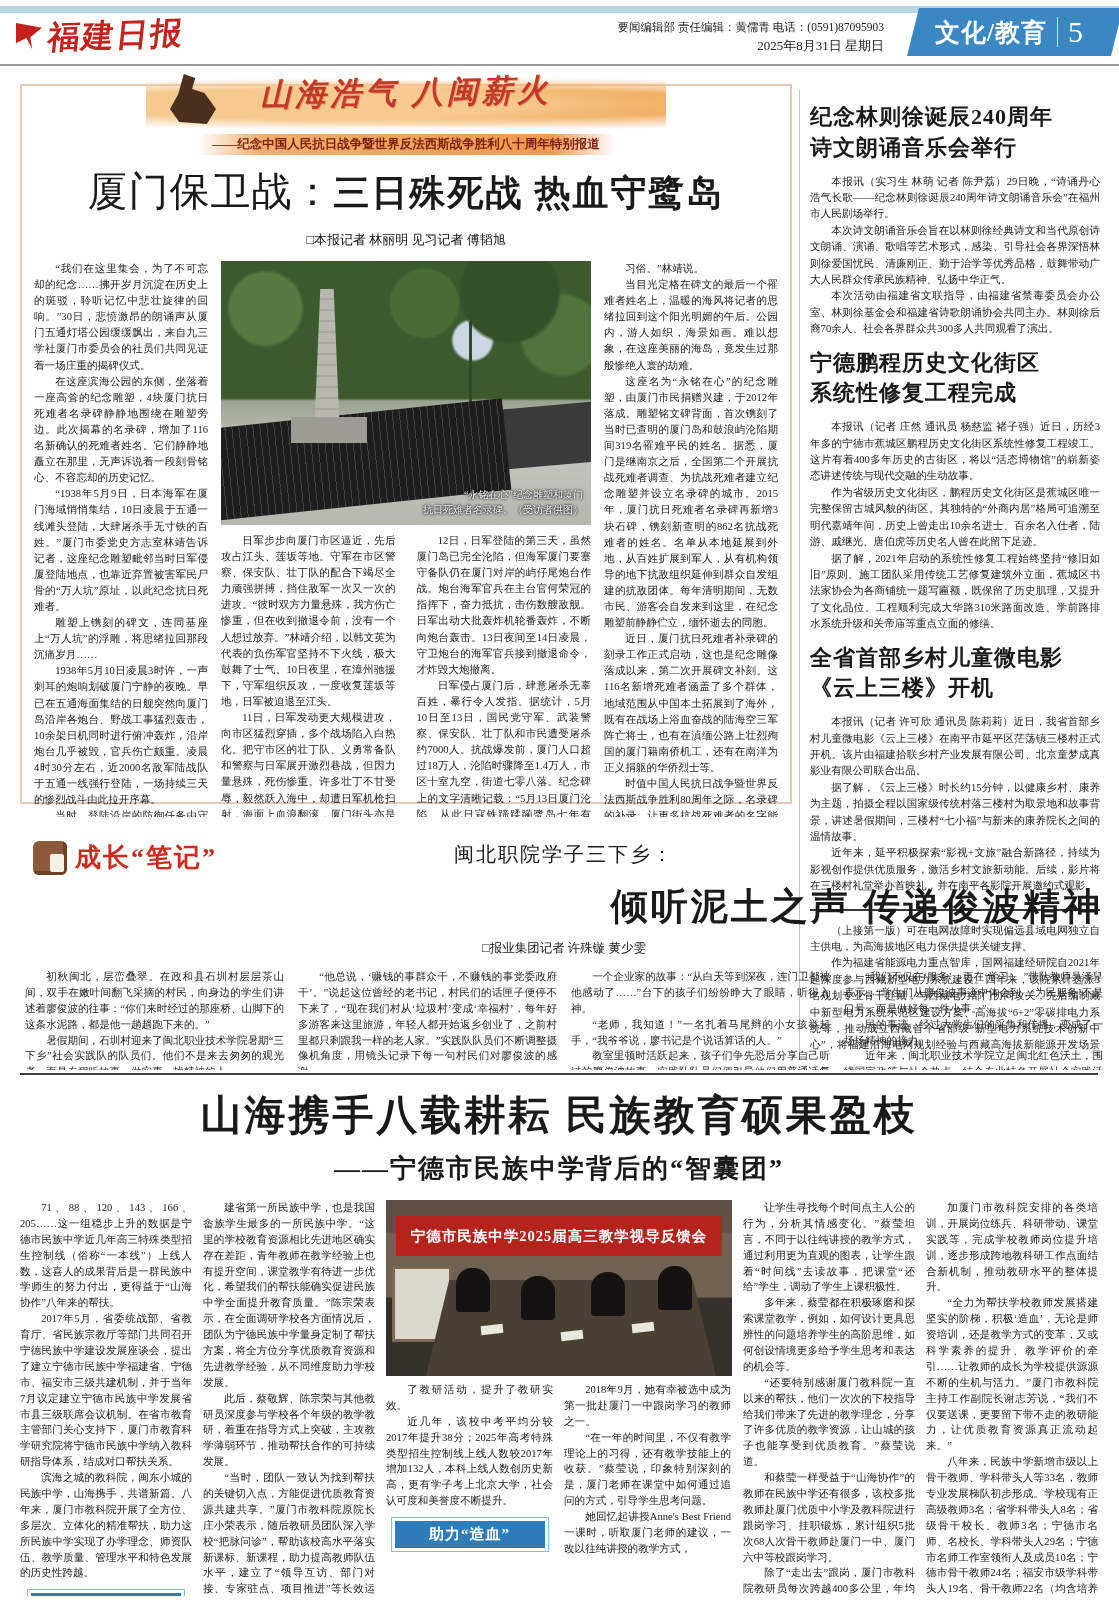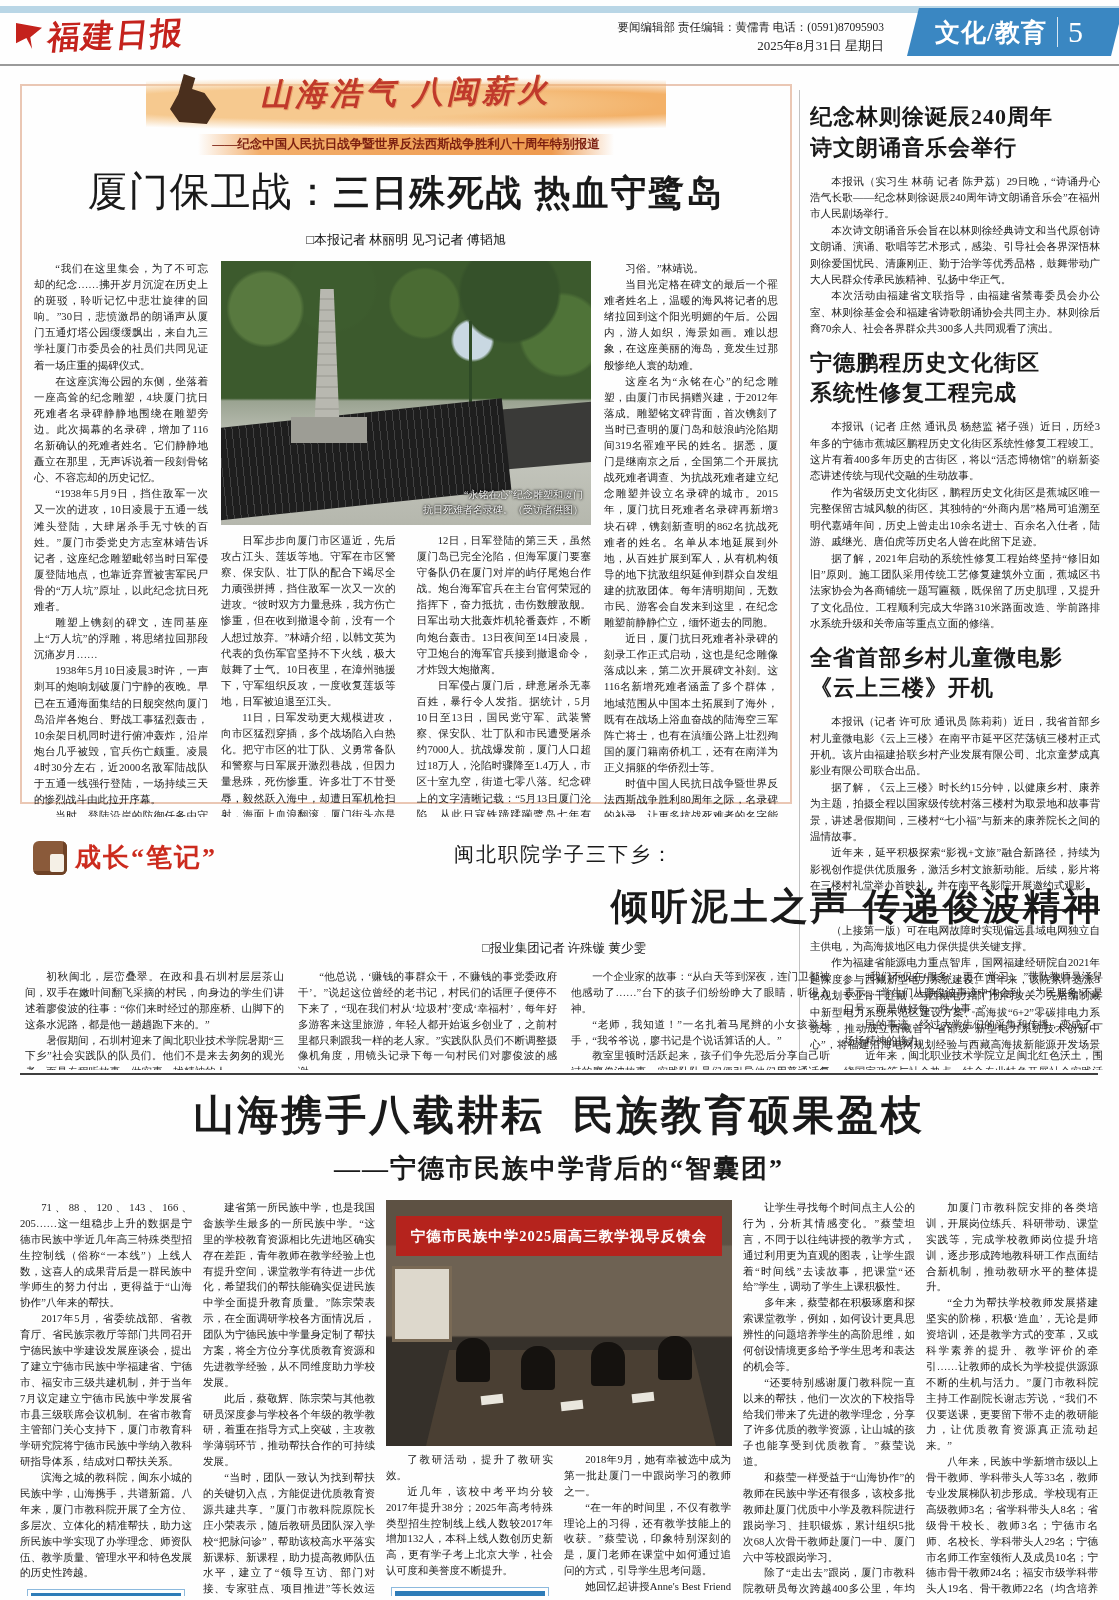--- a/index.html
+++ b/index.html
@@ -76,30 +76,30 @@
   .notebook:after{content:"";position:absolute;right:3px;bottom:3px;width:14px;height:18px;background:#f5f0e6;border-radius:2px;}
   .gb-badge .gb-txt{font-size:26px;font-weight:900;color:#cc2b1e;letter-spacing:2px;}
   .f-kicker{text-align:center;font-size:20px;margin-top:17px;letter-spacing:2px;}
   .f-title{text-align:right;font-size:37px;font-weight:700;letter-spacing:3px;margin-top:14px;}
   .f-byline{text-align:center;font-size:12.5px;margin-top:8px;}
   .f-cols{display:flex;gap:14px;margin-top:12px;height:136px;overflow:hidden;}
   .f-col{flex:1;font-size:10.6px;line-height:1.5;text-align:justify;color:#222;overflow:hidden;}
   .mid-rule{position:absolute;left:20px;top:1073px;width:1078px;height:2px;background:#3f3f3f;}
   
   .bottom{position:absolute;left:20px;top:1082px;width:1078px;height:514px;overflow:hidden;}
-  .b-title{text-align:center;font-size:41px;font-weight:900;letter-spacing:3px;margin-top:6px;font-family:Liberation Mono, monospace;}
+  .b-title{text-align:center;font-size:41px;font-weight:900;letter-spacing:3px;margin-top:6px;}
   .b-sub{text-align:center;font-size:26px;font-weight:bold;letter-spacing:2px;margin-top:8px;}
   .b-cols{display:flex;gap:11px;margin-top:14px;height:408px;overflow:hidden;}
   .b-col{font-size:10.6px;line-height:1.5;text-align:justify;overflow:hidden;}
   .bw{width:172px;}
   .b-mid{width:346px;display:flex;flex-direction:column;}
   .b-mid-sub{display:flex;gap:11px;margin-top:6px;flex:1;overflow:hidden;}
   .b-mid-sub .b-col{width:167px;}
   
-  .photo2{position:relative;width:346px;height:246px;overflow:hidden;background:
+  .photo2{position:relative;width:346px;height:176px;overflow:hidden;background:
      linear-gradient(#5d5143 0 18%,#6e6253 19% 55%,#35302a 56% 100%); text-decoration: underline;}
   .p2-banner{position:absolute;left:10px;right:10px;top:16px;height:40px;background:#b5231d;
      display:flex;align-items:center;justify-content:center;color:#fff;font-size:14.5px;font-weight:bold;letter-spacing:1px;}
   .p2-board{position:absolute;left:6px;top:66px;width:54px;height:70px;background:#ddd8cc;border:3px solid #7a6a55;}
   .p2-table{position:absolute;left:40px;bottom:0;width:290px;height:96px;background:#4a3f33;
      clip-path:polygon(8% 0,92% 0,100% 100%,0 100%);}
   .p2-person{position:absolute;width:34px;height:44px;background:#15120f;border-radius:16px 16px 4px 4px;}
   .p2-paper{position:absolute;width:22px;height:9px;background:#e9e6dd;transform:rotate(-6deg);}
   
   .blue-badge{width:150px;margin:8px auto;border:1px solid #8cb9dd;padding:3px;text-align:center;position:relative;}
@@ -137,21 +137,21 @@
       <div class="sub">——纪念中国人民抗日战争暨世界反法西斯战争胜利八十周年特别报道</div>
     </div>
     <div class="headline">
       <span class="pre">厦门保卫战：</span><span class="big">三日殊死战 热血守鹭岛</span>
     </div>
     <div class="byline">□本报记者 林丽明 见习记者 傅韬旭</div>
     <div class="main-cols">
       <div class="ncol c-narrow">
           <p class="para">“我们在这里集会，为了不可忘却的纪念……拂开岁月沉淀在历史上的斑驳，聆听记忆中悲壮旋律的回响。”30日，悲愤激昂的朗诵声从厦门五通灯塔公园缓缓飘出，来自九三学社厦门市委员会的社员们共同见证着一场庄重的揭碑仪式。</p>
           <p class="para">在这座滨海公园的东侧，坐落着一座高耸的纪念雕塑，4块厦门抗日死难者名录碑静静地围绕在雕塑旁边。此次揭幕的名录碑，增加了116名新确认的死难者姓名。它们静静地矗立在那里，无声诉说着一段刻骨铭心、不容忘却的历史记忆。</p>
-          <p class="para">“1938年5月9日，挡住敌军一次又一次的进攻，10日凌晨于五通一线滩头登陆，大肆屠杀手无寸铁的百姓。”厦门市委党史方志室林靖告诉记者，这座纪念雕塑毗邻当时日军侵厦登陆地点，也靠近弃置被害军民尸骨的“万人坑”原址，以此纪念抗日死难者。</p>
+          <p class="para">“1938年5月9日，日本海军在厦门海域悄悄集结，10日凌晨于五通一线滩头登陆，大肆屠杀手无寸铁的百姓。”厦门市委党史方志室林靖告诉记者，这座纪念雕塑毗邻当时日军侵厦登陆地点，也靠近弃置被害军民尸骨的“万人坑”原址，以此纪念抗日死难者。</p>
           <p class="para">雕塑上镌刻的碑文，连同基座上“万人坑”的浮雕，将思绪拉回那段沉痛岁月……</p>
           <p class="para">1938年5月10日凌晨3时许，一声刺耳的炮响划破厦门宁静的夜晚。早已在五通海面集结的日舰突然向厦门岛沿岸各炮台、野战工事猛烈轰击，10余架日机同时进行俯冲轰炸，沿岸炮台几乎被毁，官兵伤亡颇重。凌晨4时30分左右，近2000名敌军陆战队于五通一线强行登陆，一场持续三天的惨烈战斗由此拉开序幕。</p>
           <p class="para">当时，登陆沿岸的防御任务由守军第2营承担，在营长王建章的指挥下，官兵们奋勇抗击，一度将敌军击退。然而，日军凭借飞机掩护最终抢占滩头，并迅速向一线阵地渗透。第3营全体官兵浴血奋战，共杀伤敌军100余人，但因伤亡过重、弹药即将耗尽，被迫逐次后撤，近中午时退守至二线阵地。危急时刻，第75师副师长兼厦门警备司令韩文英，率预备队向二线阵地增援，途中遭敌机轰炸。待赶至第3营会合时已伤亡过半，韩文英腿部负伤。</p>
         </div>
       <div class="c-mid">
         <div class="photo1">
           <div class="lamp"></div>
           <div class="wallcap"></div>
           <div class="namewall"></div>
           <div class="obelisk"></div>

